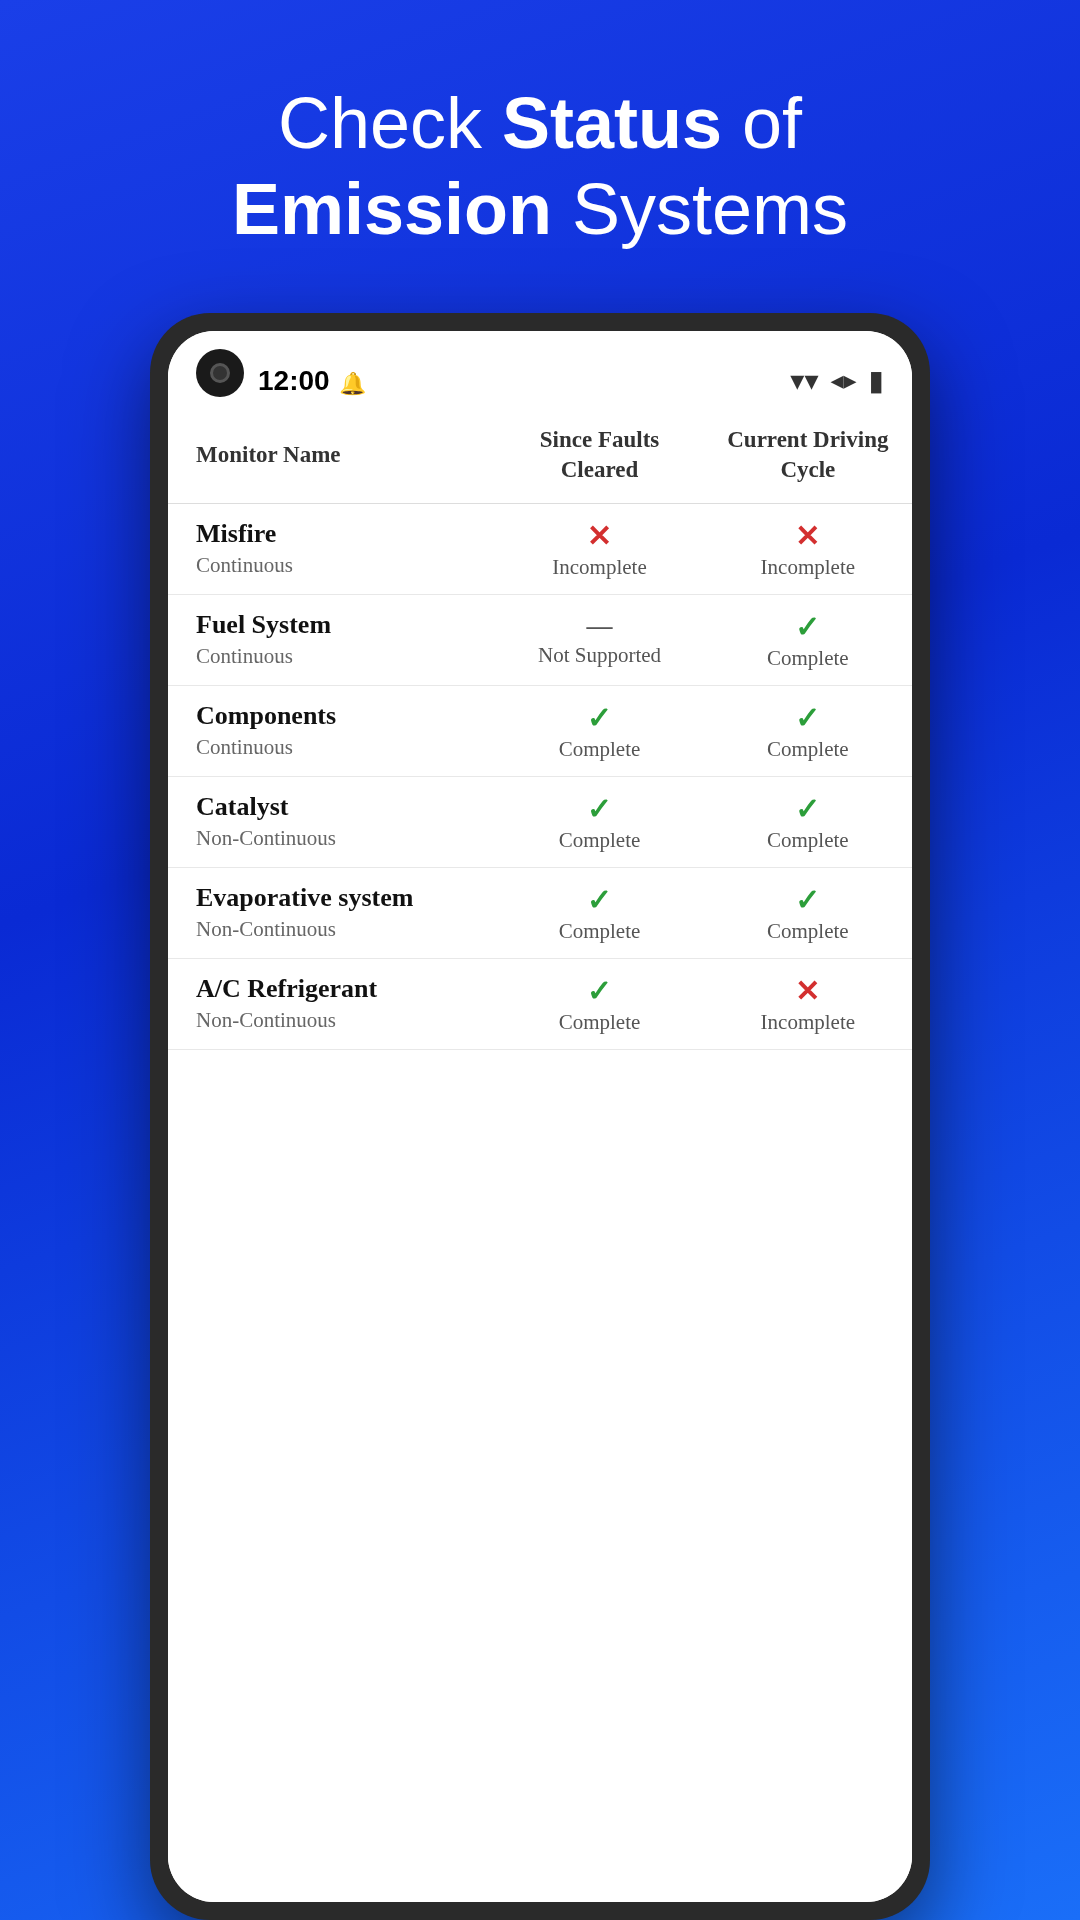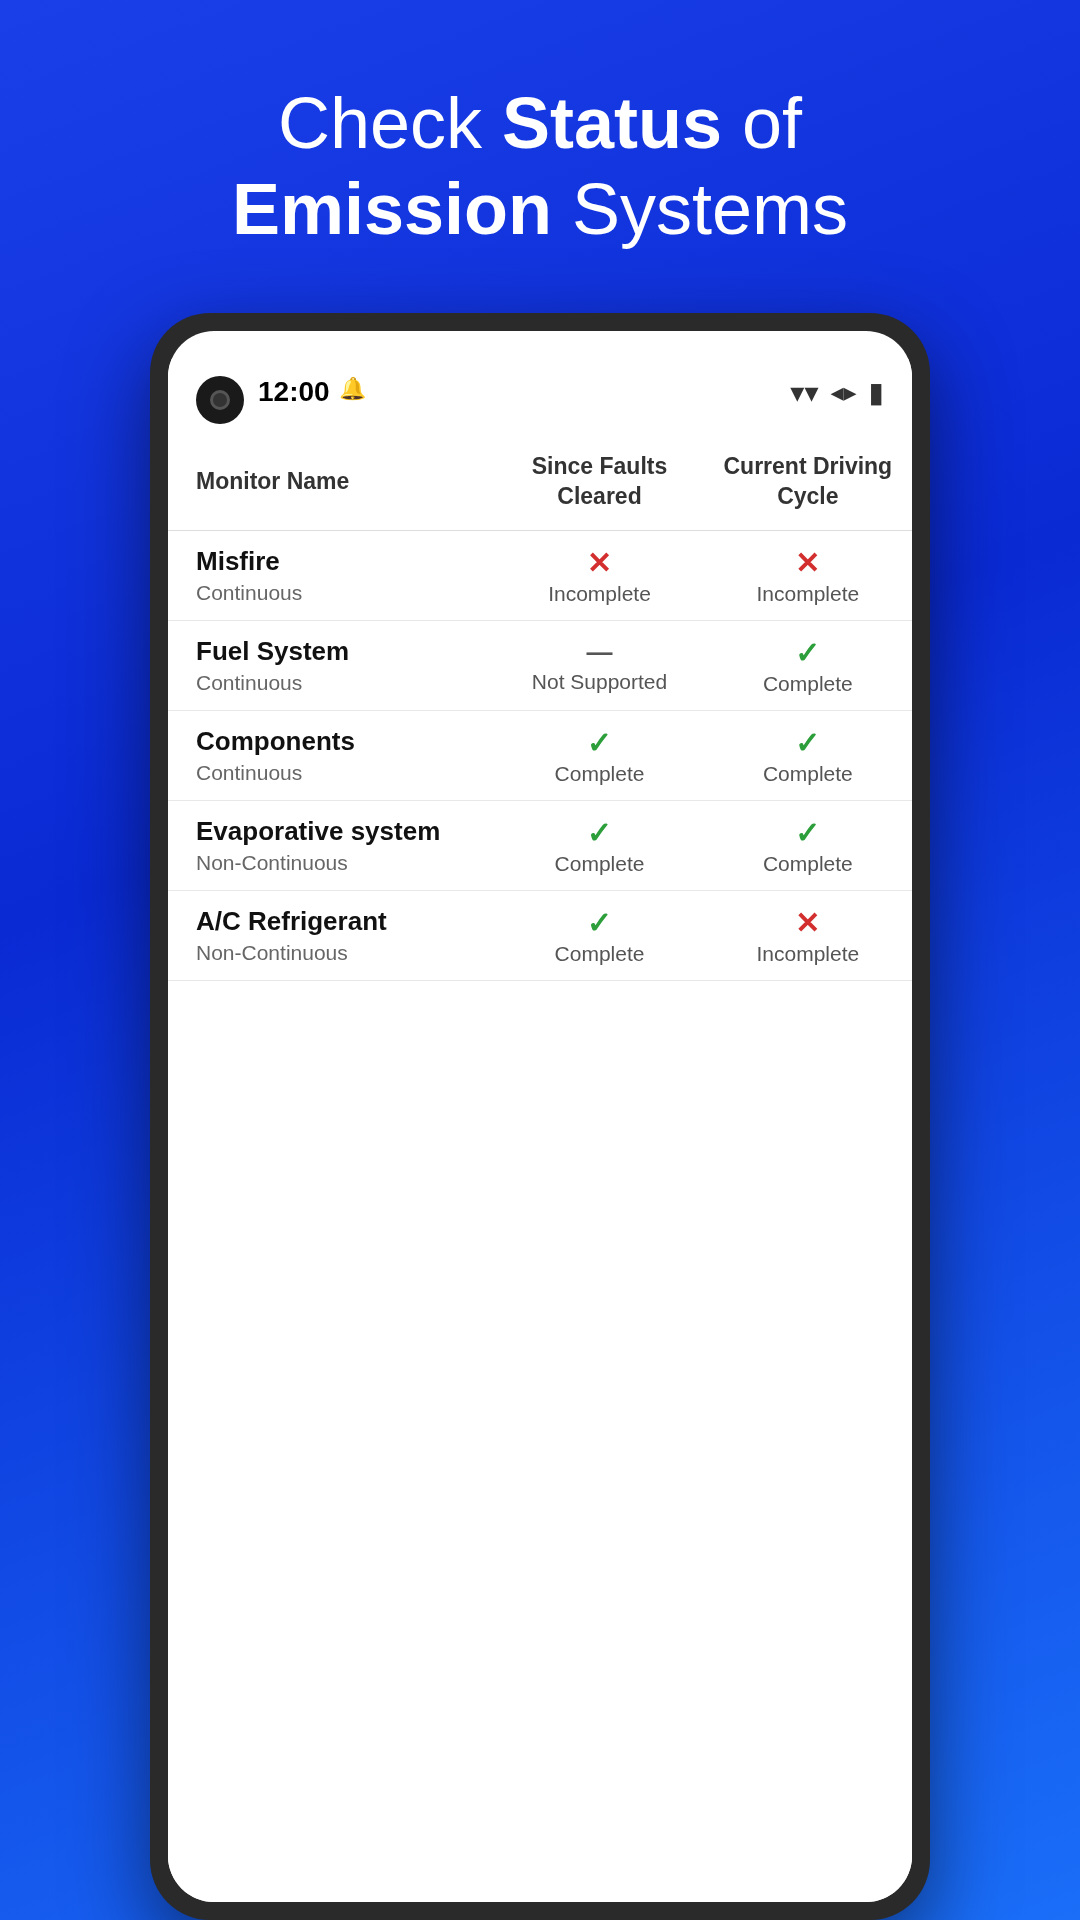--- a/index.html
+++ b/index.html
@@ -39,24 +39,23 @@
       background: #ffffff;
       border-radius: 46px;
       overflow: hidden;
       height: 100%;
       display: flex;
       flex-direction: column;
     }
 
     .status-bar {
       display: flex;
-      align-items: flex-start;
+      align-items: flex-end;
       padding: 18px 28px 10px;
       background: white;
-      margin-top: 27px;
     }
     .camera-icon {
       width: 48px;
       height: 48px;
       background: #1a1a1a;
       border-radius: 50%;
       display: flex;
       align-items: center;
       justify-content: center;
     }
@@ -120,20 +119,21 @@
 
     .table-container {
       flex: 1;
       overflow-y: auto;
       background: white;
     }
 
     table {
       width: 100%;
       border-collapse: collapse;
+      font-family: Liberation Serif, serif;
     }
 
     thead tr th {
       padding: 18px 16px;
       font-size: 23px;
       font-weight: 600;
       color: #333;
       text-align: left;
       border-bottom: 1px solid #ddd;
     }
@@ -289,20 +289,38 @@
               </td>
               <td>
                 <div class="status-cell">
                   <span class="status-icon complete">✓</span>
                   <span class="status-label">Complete</span>
                 </div>
               </td>
             </tr>
             <tr>
               <td>
+                <div class="monitor-name">Catalyst</div>
+                <div class="monitor-type">Non-Continuous</div>
+              </td>
+              <td>
+                <div class="status-cell">
+                  <span class="status-icon complete">✓</span>
+                  <span class="status-label">Complete</span>
+                </div>
+              </td>
+              <td>
+                <div class="status-cell">
+                  <span class="status-icon complete">✓</span>
+                  <span class="status-label">Complete</span>
+                </div>
+              </td>
+            </tr>
+            <tr>
+              <td>
                 <div class="monitor-name">Evaporative system</div>
                 <div class="monitor-type">Non-Continuous</div>
               </td>
               <td>
                 <div class="status-cell">
                   <span class="status-icon complete">✓</span>
                   <span class="status-label">Complete</span>
                 </div>
               </td>
               <td>

